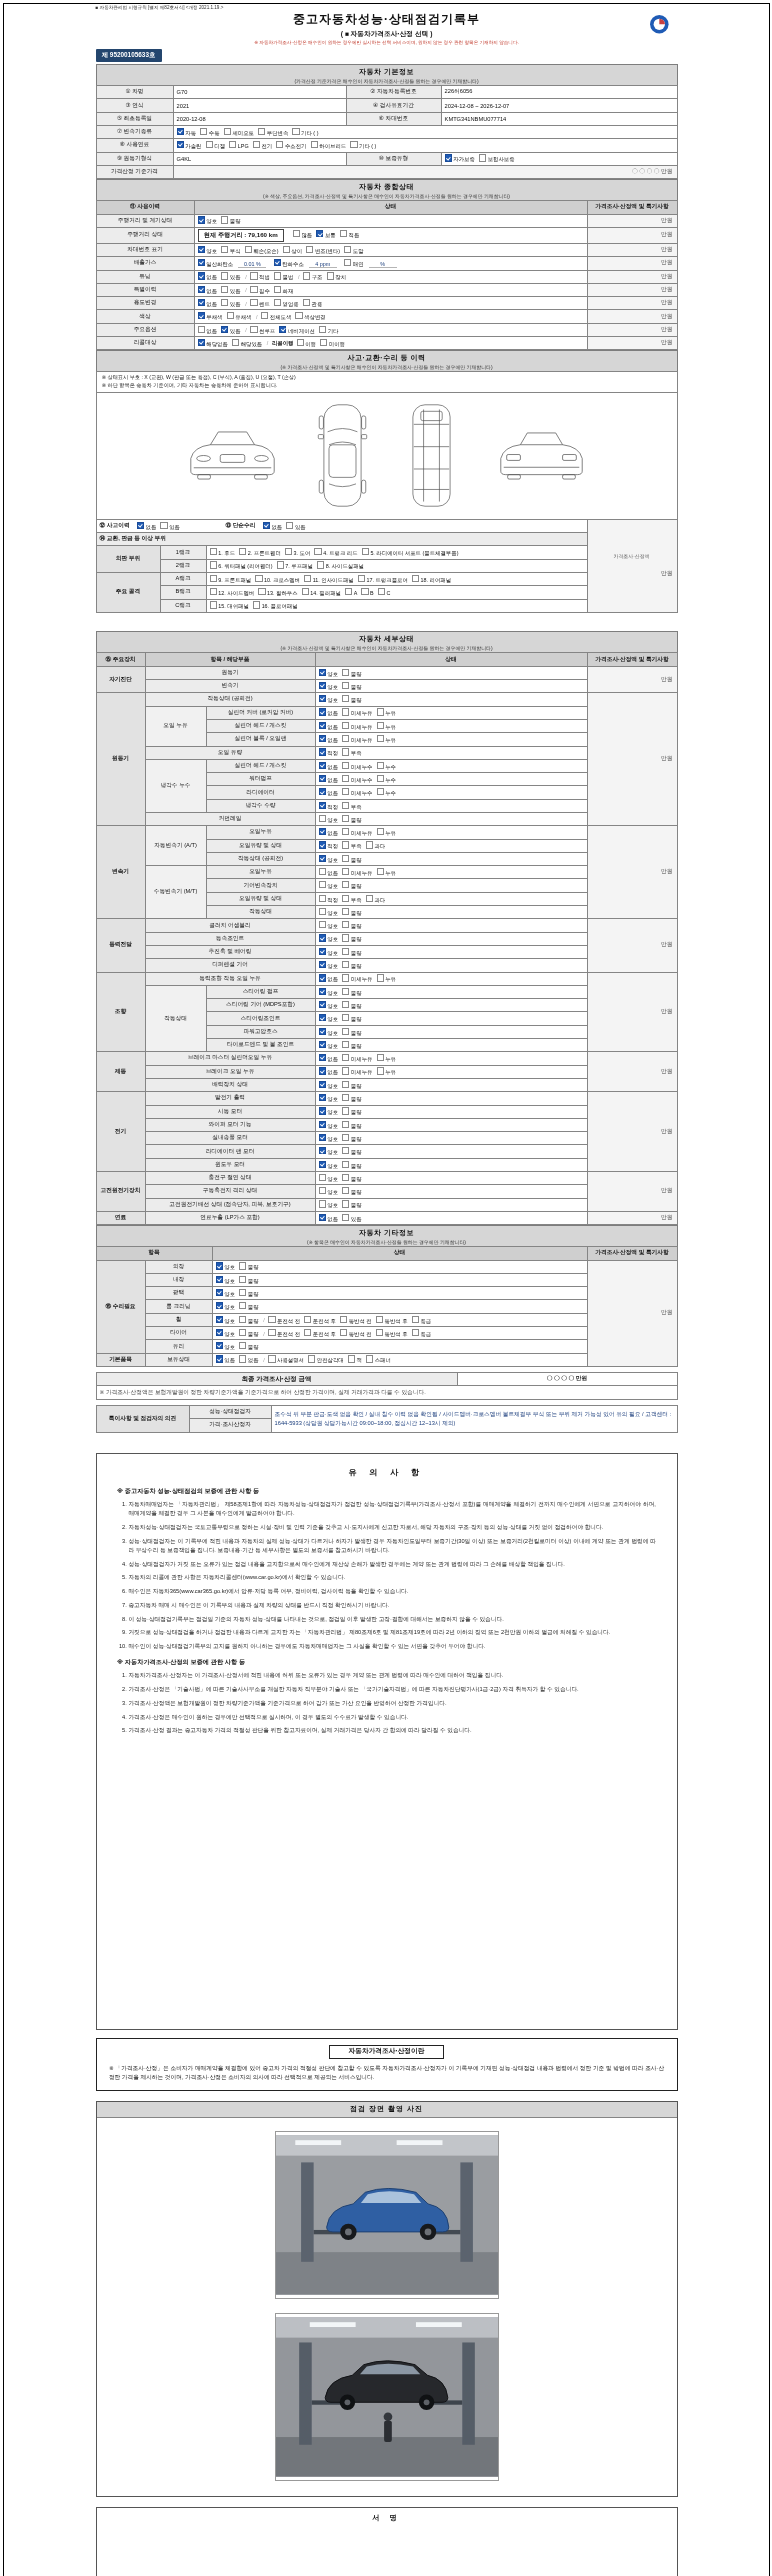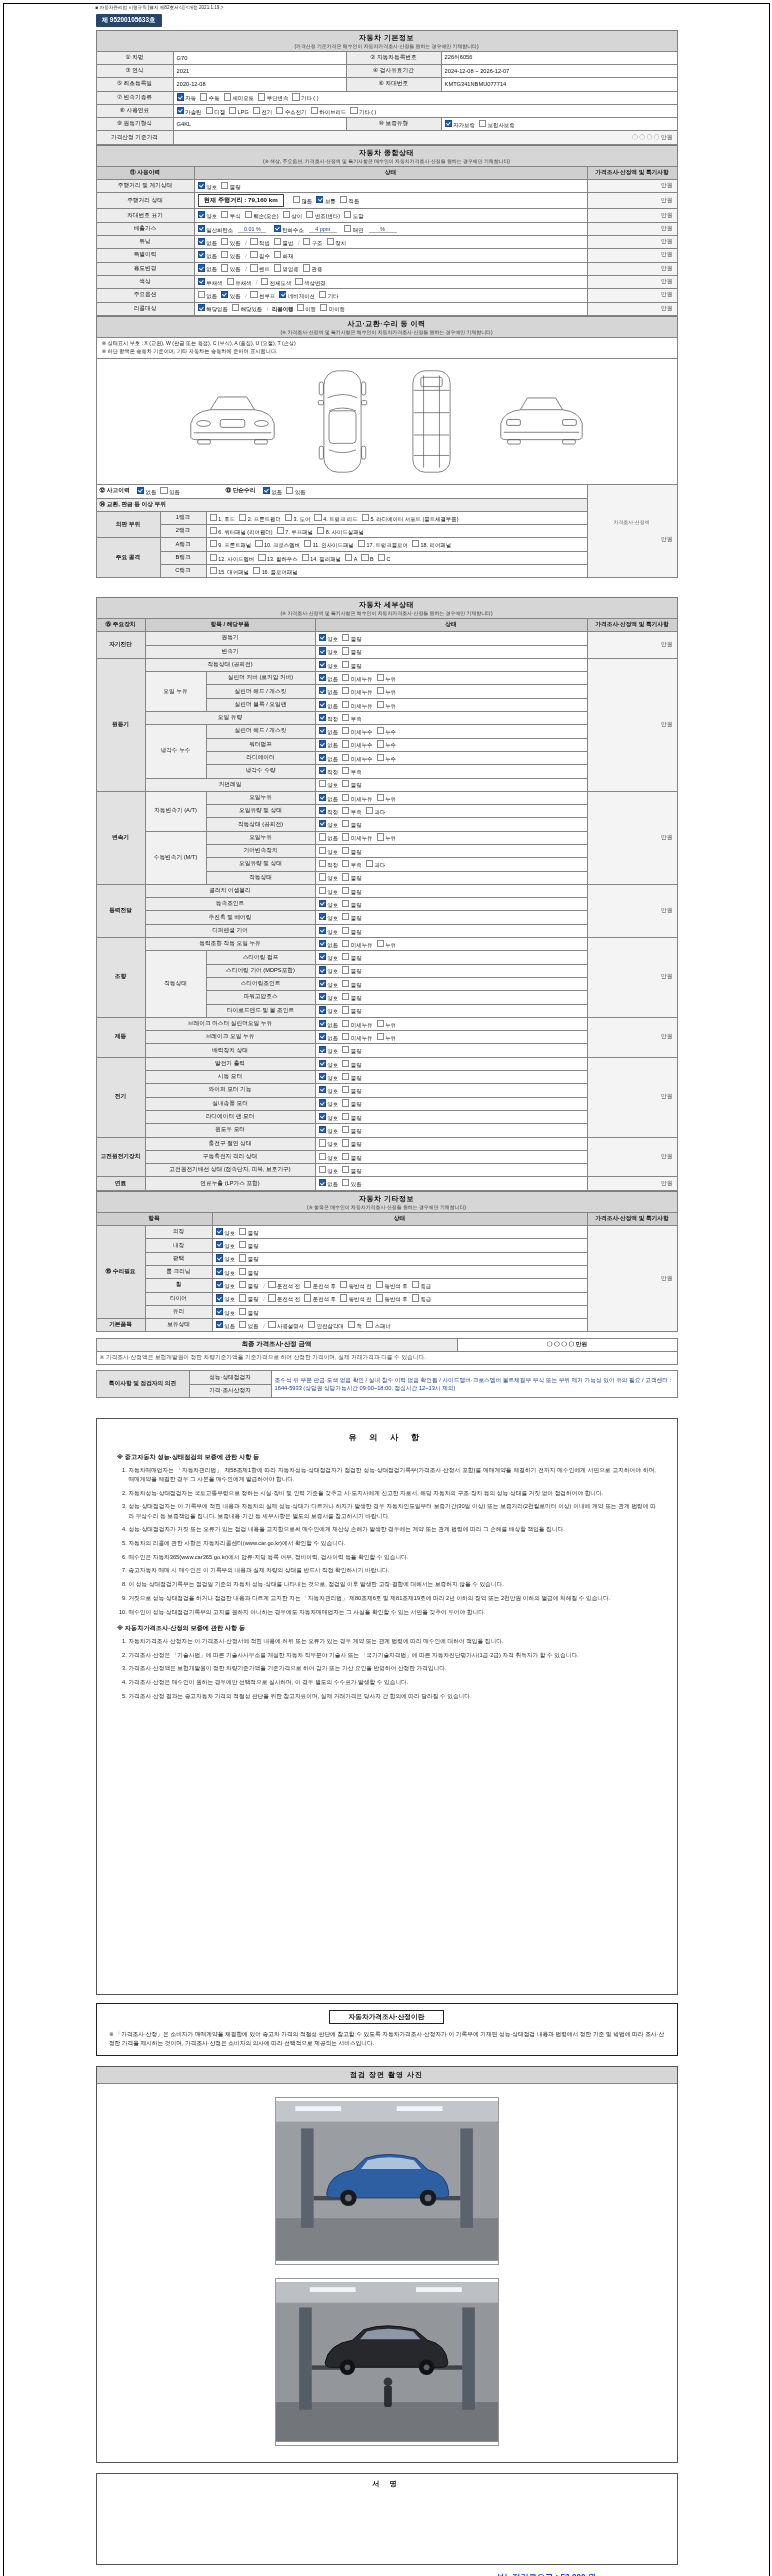--- a/index.html
+++ b/index.html
@@ -65,20 +65,32 @@
 </style>
 </head>
 <body>
 
 <div class="sheet">
   <div class="page-frame"></div>
   <div class="content">
 
     <div class="form-ref">■ 자동차관리법 시행규칙 [별지 제82호서식] &lt;개정 2021.1.19.&gt;</div>
 
+    <div class="title-wrap">
+      <div class="main-title">중고자동차성능·상태점검기록부</div>
+      <div class="sub-title">( ■ 자동차가격조사·산정 선택 )</div>
+      <div class="sub-note">※ 자동차가격조사·산정은 매수인이 원하는 경우에만 실시하는 선택 서비스이며, 원하지 않는 경우 관련 항목은 기재하지 않습니다.</div>
+      <div class="logo">
+        <svg viewBox="0 0 40 40" width="20.6" height="20.6">
+          <circle cx="20" cy="20" r="18" fill="#1f5bb5"></circle>
+          <circle cx="20" cy="20" r="11" fill="#fff"></circle>
+          <path d="M20 9 A11 11 0 0 1 31 20 L20 20 Z" fill="#c94040"></path>
+        </svg>
+      </div>
+    </div>
 
     <div class="doc-no">제 95200105633호</div>
 
     
     <div class="sec-bar">
       <span class="t">자동차 기본정보</span>
       <span class="n">(가격산정 기준가격은 매수인이 자동차가격조사·산정을 원하는 경우에만 기재합니다)</span>
     </div>
     <table class="frm">
       <colgroup>

